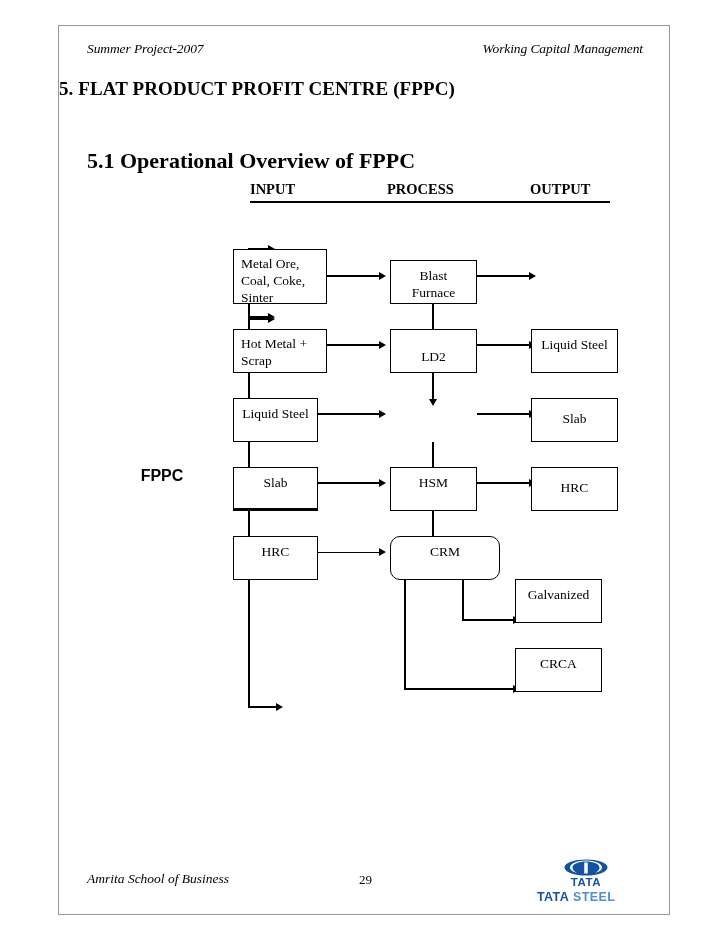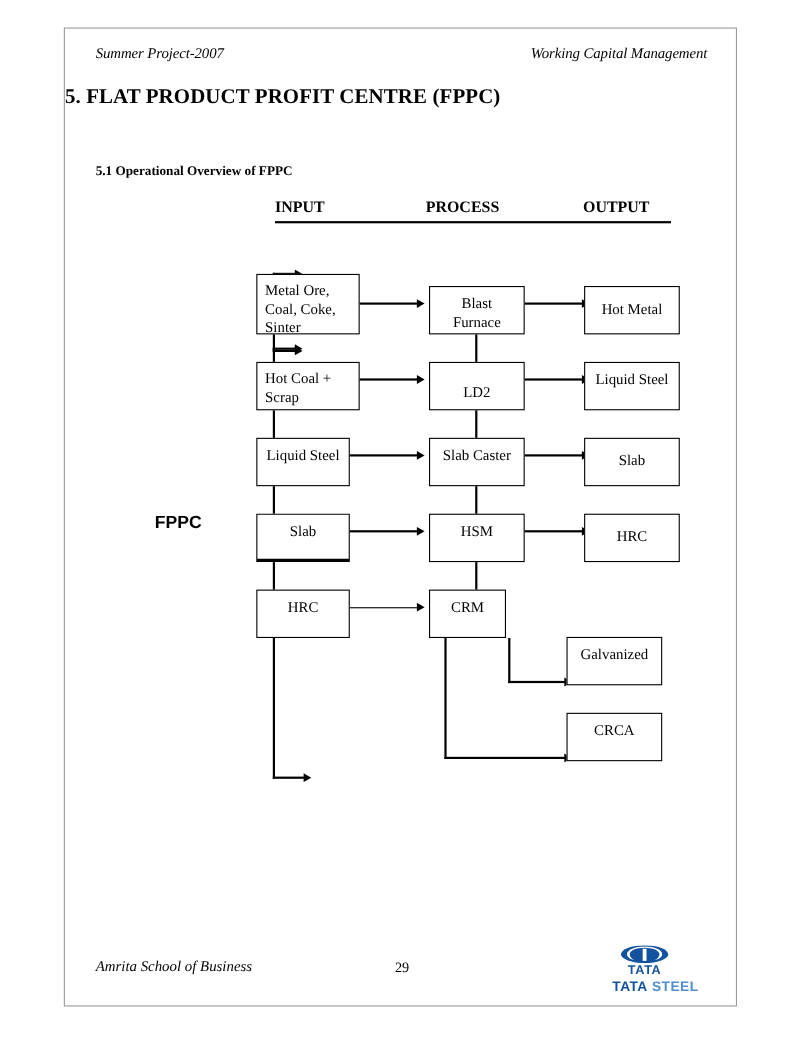--- a/index.html
+++ b/index.html
@@ -43,21 +43,21 @@
     width: 612px;
     text-align: left;
     font-weight: bold;
     font-size: 19px;
     letter-spacing: 0.1px;
   }
   #section-title {
     position: absolute;
     left: 28px; top: 122px;
     font-weight: bold;
-    font-size: 12px;
+    font-size: 22px;
   }
 
   
   #col-headers {
     position: absolute;
     left: 191px; top: 155px;
     width: 360px;
     height: 20px;
     border-bottom: 2px solid #000;
   }
@@ -167,21 +167,21 @@
     font-family: "Liberation Sans", sans-serif;
     font-weight: bold;
     font-size: 11.5px;
     letter-spacing: 0.6px;
     color: #12529f;
   }
   #tata-steel-line {
     position: absolute;
     left: 0; top: 31px;
     width: 98px;
-    text-align: right;
+    text-align: left;
     font-family: "Liberation Sans", sans-serif;
     font-weight: bold;
     font-size: 12.5px;
     letter-spacing: 0.4px;
     white-space: nowrap;
   }
   #tata-steel-line .t1 { color: #12529f; }
   #tata-steel-line .t2 { color: #4f8fd0; font-weight: bold; }
 </style>
 </head>
@@ -227,29 +227,26 @@
     <div class="hline" style="left:268px; top:249px; width:53px;"></div>
     <div class="arrow-r" style="left:320px; top:245.5px;"></div>
 
     <div class="nbox center" style="left:331px; top:234px; width:87px; height:44px;">
       <div class="txt" style="top:6px;">Blast
 Furnace</div>
     </div>
     <div class="hline" style="left:418px; top:249px; width:53px;"></div>
     <div class="arrow-r" style="left:470px; top:245.5px;"></div>
 
-    <div class="nbox center" style="left:472px; top:234px; width:87px; height:44px;">
-      <div class="txt" style="top:11px;">Hot Metal</div>
-    </div>
 
     <div class="vline" style="left:373px; top:278px; height:38px;"></div>
     <div class="arrow-d" style="left:369.5px; top:313px;"></div>
 
     <div class="nbox left" style="left:174px; top:303px; width:94px; height:44px;">
-      <div class="txt" style="top:5px;">Hot Coal +
+      <div class="txt" style="top:5px;">Hot Metal +
 Scrap</div>
     </div>
     <div class="hline" style="left:268px; top:318px; width:53px;"></div>
     <div class="arrow-r" style="left:320px; top:314.5px;"></div>
 
     <div class="nbox center" style="left:331px; top:303px; width:87px; height:44px;">
       <div class="txt" style="top:6px;margin-top:12px;">LD2</div>
     </div>
     <div class="hline" style="left:418px; top:318px; width:53px;"></div>
     <div class="arrow-r" style="left:470px; top:314.5px;"></div>
@@ -260,23 +257,20 @@
 
     <div class="vline" style="left:373px; top:347px; height:29px;"></div>
     <div class="arrow-d" style="left:369.5px; top:373px;"></div>
 
     <div class="nbox center" style="left:174px; top:372px; width:85px; height:44px;">
       <div class="txt" style="top:6px;">Liquid Steel</div>
     </div>
     <div class="hline" style="left:259px; top:387px; width:62px;"></div>
     <div class="arrow-r" style="left:320px; top:383.5px;"></div>
 
-    <div class="nbox center" style="left:331px; top:372px; width:87px; height:44px;">
-      <div class="txt" style="top:6px;">Slab Caster</div>
-    </div>
     <div class="hline" style="left:418px; top:387px; width:53px;"></div>
     <div class="arrow-r" style="left:470px; top:383.5px;"></div>
 
     <div class="nbox center" style="left:472px; top:372px; width:87px; height:44px;">
       <div class="txt" style="top:11px;">Slab</div>
     </div>
 
     <div class="vline" style="left:373px; top:416px; height:29px;"></div>
     <div class="arrow-d" style="left:369.5px; top:442px;"></div>
 
@@ -298,21 +292,21 @@
 
     <div class="vline" style="left:373px; top:485px; height:29px;"></div>
     <div class="arrow-d" style="left:369.5px; top:511px;"></div>
 
     <div class="nbox center" style="left:174px; top:510px; width:85px; height:44px;">
       <div class="txt" style="top:6px;">HRC</div>
     </div>
     <div class="hline thin" style="left:259px; top:525.5px; width:62px;"></div>
     <div class="arrow-r" style="left:320px; top:521.5px;"></div>
 
-    <div class="nbox center" style="left:331px; top:510px; width:70px; height:44px;">
+    <div class="nbox center" style="left:331px; top:510px; width:110px; height:44px;border-radius:10px;">
       <div class="txt" style="top:6px;">CRM</div>
     </div>
 
     <div class="vline" style="left:403px; top:554px; height:41px;"></div>
     <div class="hline" style="left:403px; top:593px; width:52px;"></div>
     <div class="arrow-r" style="left:454px; top:589.5px;"></div>
 
     <div class="nbox center" style="left:456px; top:553px; width:87px; height:44px;">
       <div class="txt" style="top:6px;">Galvanized</div>
     </div>

